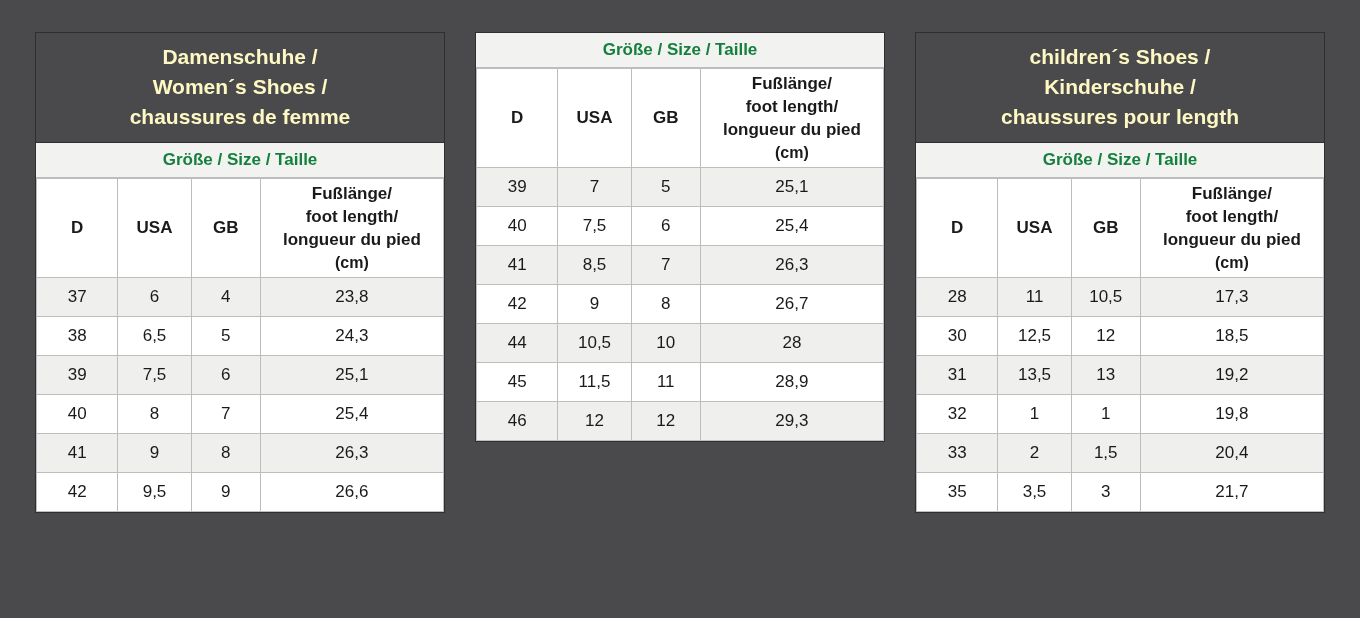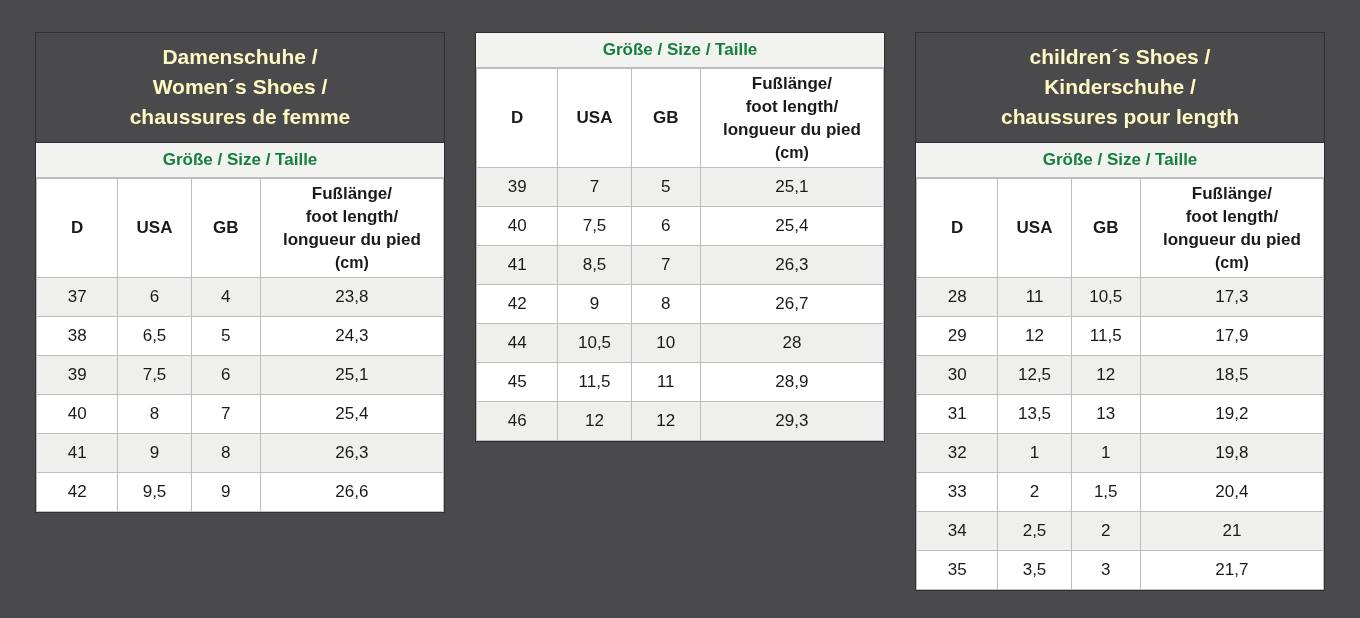--- a/index.html
+++ b/index.html
@@ -267,26 +267,20 @@
         </tr>
       </thead>
       <tbody>
         <tr>
           <td>28</td>
           <td>11</td>
           <td>10,5</td>
           <td>17,3</td>
         </tr>
         <tr>
-          <td>29</td>
-          <td>12</td>
-          <td>11,5</td>
-          <td>17,9</td>
-        </tr>
-        <tr>
           <td>30</td>
           <td>12,5</td>
           <td>12</td>
           <td>18,5</td>
         </tr>
         <tr>
           <td>31</td>
           <td>13,5</td>
           <td>13</td>
           <td>19,2</td>
@@ -297,26 +291,20 @@
           <td>1</td>
           <td>19,8</td>
         </tr>
         <tr>
           <td>33</td>
           <td>2</td>
           <td>1,5</td>
           <td>20,4</td>
         </tr>
         <tr>
-          <td>34</td>
-          <td>2,5</td>
-          <td>2</td>
-          <td>21</td>
-        </tr>
-        <tr>
           <td>35</td>
           <td>3,5</td>
           <td>3</td>
           <td>21,7</td>
         </tr>
       </tbody>
     </table>
   </div>
 
 </div>

